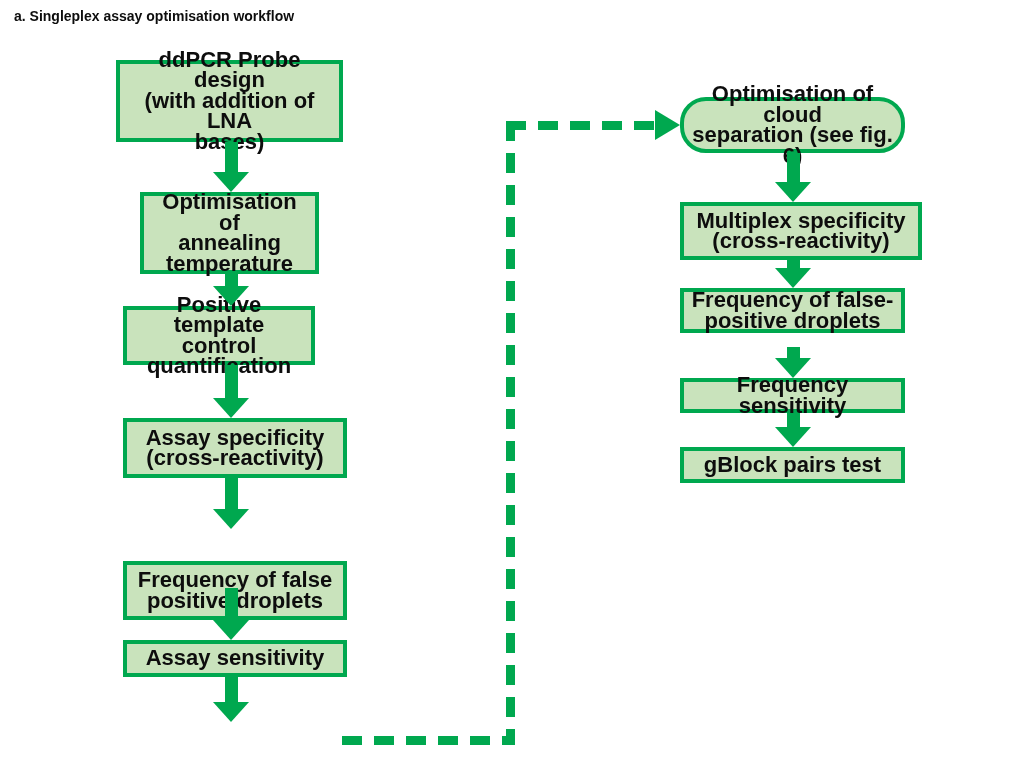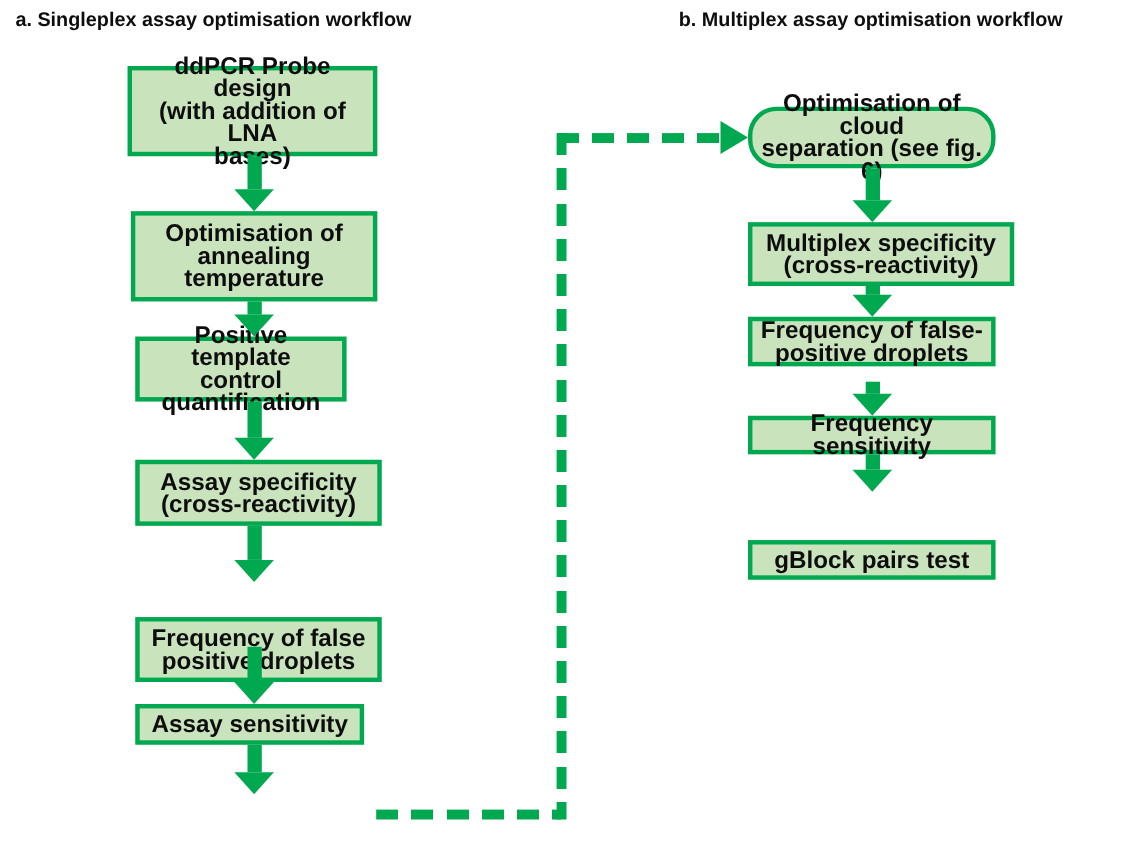--- a/index.html
+++ b/index.html
@@ -12,21 +12,21 @@
   .canvas {
     position: relative;
     width: 1024px;
     height: 778px;
     background: #ffffff;
     font-family: "Liberation Sans", sans-serif;
     overflow: hidden;
   }
   .col-title {
     position: absolute;
-    font-size: 18px;
+    font-size: 14px;
     font-weight: bold;
     color: var(--text);
     white-space: nowrap;
   }
   .step-box {
     position: absolute;
     background: var(--box-fill);
     border: 4px solid var(--green);
     display: flex;
     align-items: center;
@@ -73,45 +73,44 @@
     border-bottom: 15px solid transparent;
     border-left: 25px solid var(--green);
   }
 </style>
 </head>
 <body>
 
 <div class="canvas">
 
   <div class="col-title" style="left:14px; top:8px;">a. Singleplex assay optimisation workflow</div>
-  <div class="col-title" style="left:617px; top:8px;">b. Multiplex assay optimisation workflow</div>
 
   <div class="step-box" style="left:116px; top:60px;  width:227px; height:82px;">
     <span class="step-label">ddPCR Probe design
 (with addition of LNA
 bases)</span>
   </div>
-  <div class="step-box" style="left:119px; top:192px; width:224px; height:82px;">
+  <div class="step-box" style="left:140px; top:192px; width:179px; height:82px;">
     <span class="step-label">Optimisation of
 annealing
 temperature</span>
   </div>
   <div class="step-box" style="left:123px; top:306px; width:192px; height:59px;">
     <span class="step-label">Positive template
 control quantification</span>
   </div>
   <div class="step-box" style="left:123px; top:418px; width:224px; height:60px;">
     <span class="step-label">Assay specificity
 (cross-reactivity)</span>
   </div>
   <div class="step-box" style="left:123px; top:529px; width:224px; height:59px;margin-top:32px;">
     <span class="step-label">Frequency of false
 positive droplets</span>
   </div>
-  <div class="step-box" style="left:123px; top:640px; width:208px; height:37px;">
+  <div class="step-box" style="left:123px; top:640px; width:224px; height:37px;">
     <span class="step-label">Assay sensitivity</span>
   </div>
 
   <div class="flow-arrow" style="left:213px; top:142px; height:50px;">
       <div class="stem"></div>
       <div class="head"></div>
     </div>
   <div class="flow-arrow" style="left:213px; top:274px; height:32px;">
       <div class="stem"></div>
       <div class="head"></div>
@@ -141,21 +140,21 @@
     <span class="step-label">Multiplex specificity
 (cross-reactivity)</span>
   </div>
   <div class="step-box" style="left:680px; top:288px; width:225px; height:45px;">
     <span class="step-label">Frequency of false-
 positive droplets</span>
   </div>
   <div class="step-box" style="left:680px; top:378px; width:225px; height:35px;">
     <span class="step-label">Frequency sensitivity</span>
   </div>
-  <div class="step-box" style="left:680px; top:447px; width:225px; height:36px;margin-top:44px;">
+  <div class="step-box" style="left:680px; top:447px; width:225px; height:36px;">
     <span class="step-label">gBlock pairs test</span>
   </div>
 
   <div class="flow-arrow" style="left:775px; top:153px; height:49px;">
       <div class="stem"></div>
       <div class="head"></div>
     </div>
   <div class="flow-arrow" style="left:775px; top:260px; height:28px;">
       <div class="stem"></div>
       <div class="head"></div>

